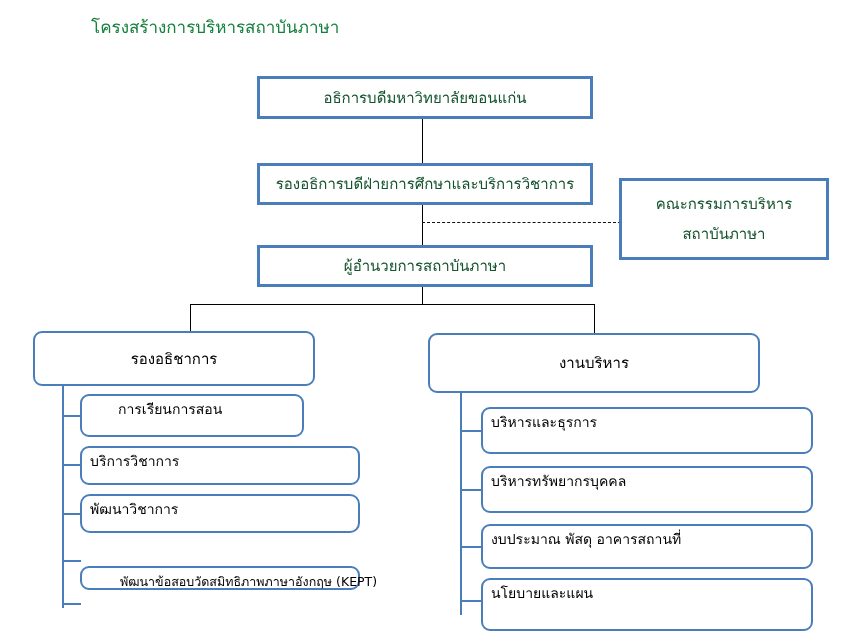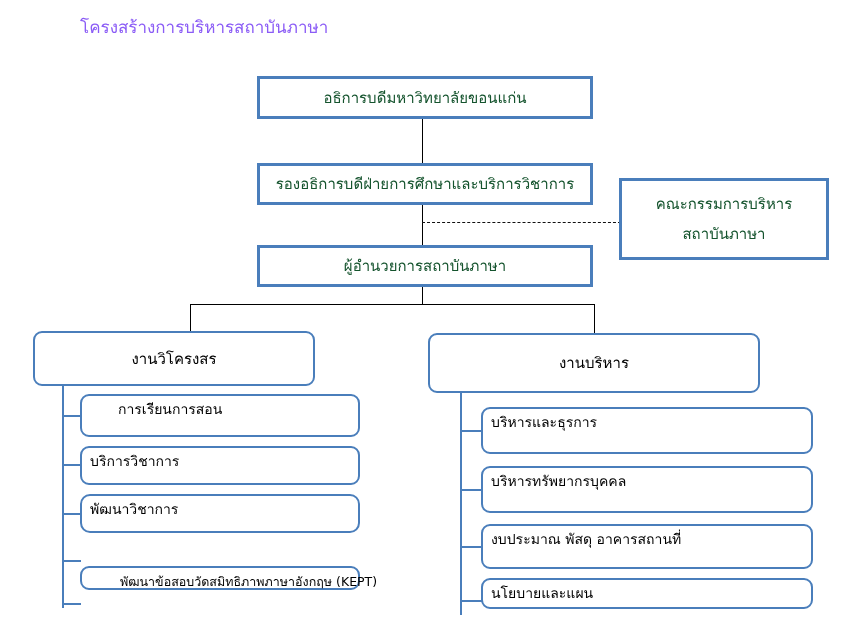--- a/index.html
+++ b/index.html
@@ -20,25 +20,25 @@
   #chart-root {
     position: absolute;
     left: 0; top: 0;
     width: 851px;
     height: 641px;
   }
 
   
   .page-title {
     position: absolute;
-    left: 80px;
+    left: 91px;
     top: 16px;
     font-size: 17px;
     line-height: 22px;
-    color: #8b5cf6;
+    color: #15803d;
     white-space: nowrap;
   }
 
   
   .node {
     position: absolute;
     box-sizing: border-box;
     background: #ffffff;
     border: 3px solid #4a7ebb;
     display: flex;
@@ -135,36 +135,36 @@
   <div class="node square" style="left:257px; top:245px; width:336px; height:42px;">
     <span>ผู้อำนวยการสถาบันภาษา</span>
   </div>
 
   <div class="conn v-black" style="left:422px; top:287px; height:18px;"></div>
   <div class="conn h-black" style="left:190px; top:304px; width:405px;"></div>
   <div class="conn v-black" style="left:190px; top:304px; height:29px;"></div>
   <div class="conn v-black" style="left:594px; top:304px; height:29px;"></div>
 
   <div class="node-rounded" style="left:33px; top:331px; width:282px; height:55px;">
-    <span>งานวิโครงสร</span>
+    <span>รองอธิชาการ</span>
   </div>
 
   <div class="node-rounded" style="left:428px; top:333px; width:332px; height:60px;">
     <span>งานบริหาร</span>
   </div>
 
   <div class="conn v-blue" style="left:62px; top:386px; height:222px;"></div>
 
   <div class="conn h-blue" style="left:62px; top:415px; width:19px;"></div>
   <div class="conn h-blue" style="left:62px; top:464px; width:19px;"></div>
   <div class="conn h-blue" style="left:62px; top:513px; width:19px;"></div>
   <div class="conn h-blue" style="left:62px; top:560px; width:19px;"></div>
   <div class="conn h-blue" style="left:62px; top:603px; width:19px;"></div>
 
-  <div class="leaf" style="left:80px; top:394px; width:280px; height:43px;padding-left:36px;">
+  <div class="leaf" style="left:80px; top:394px; width:224px; height:43px;padding-left:36px;">
     <span>การเรียนการสอน</span>
   </div>
   <div class="leaf" style="left:80px; top:446px; width:280px; height:39px;border-radius:9px;">
     <span>บริการวิชาการ</span>
   </div>
   <div class="leaf" style="left:80px; top:494px; width:280px; height:39px;border-radius:10px;">
     <span>พัฒนาวิชาการ</span>
   </div>
   <div class="leaf small" style="left:80px; top:566px; width:280px; height:24px;padding-left:38px;">
     <span>พัฒนาข้อสอบวัดสมิทธิภาพภาษาอังกฤษ (KEPT)</span>
@@ -179,17 +179,17 @@
 
   <div class="leaf" style="left:481px; top:407px; width:332px; height:47px;">
     <span>บริหารและธุรการ</span>
   </div>
   <div class="leaf" style="left:481px; top:466px; width:332px; height:47px;">
     <span>บริหารทรัพยากรบุคคล</span>
   </div>
   <div class="leaf" style="left:481px; top:524px; width:332px; height:45px;">
     <span>งบประมาณ พัสดุ อาคารสถานที่</span>
   </div>
-  <div class="leaf" style="left:481px; top:578px; width:332px; height:31px;">
+  <div class="leaf" style="left:481px; top:578px; width:332px; height:53px;">
     <span>นโยบายและแผน</span>
   </div>
 
 </div>
 
 </body></html>

